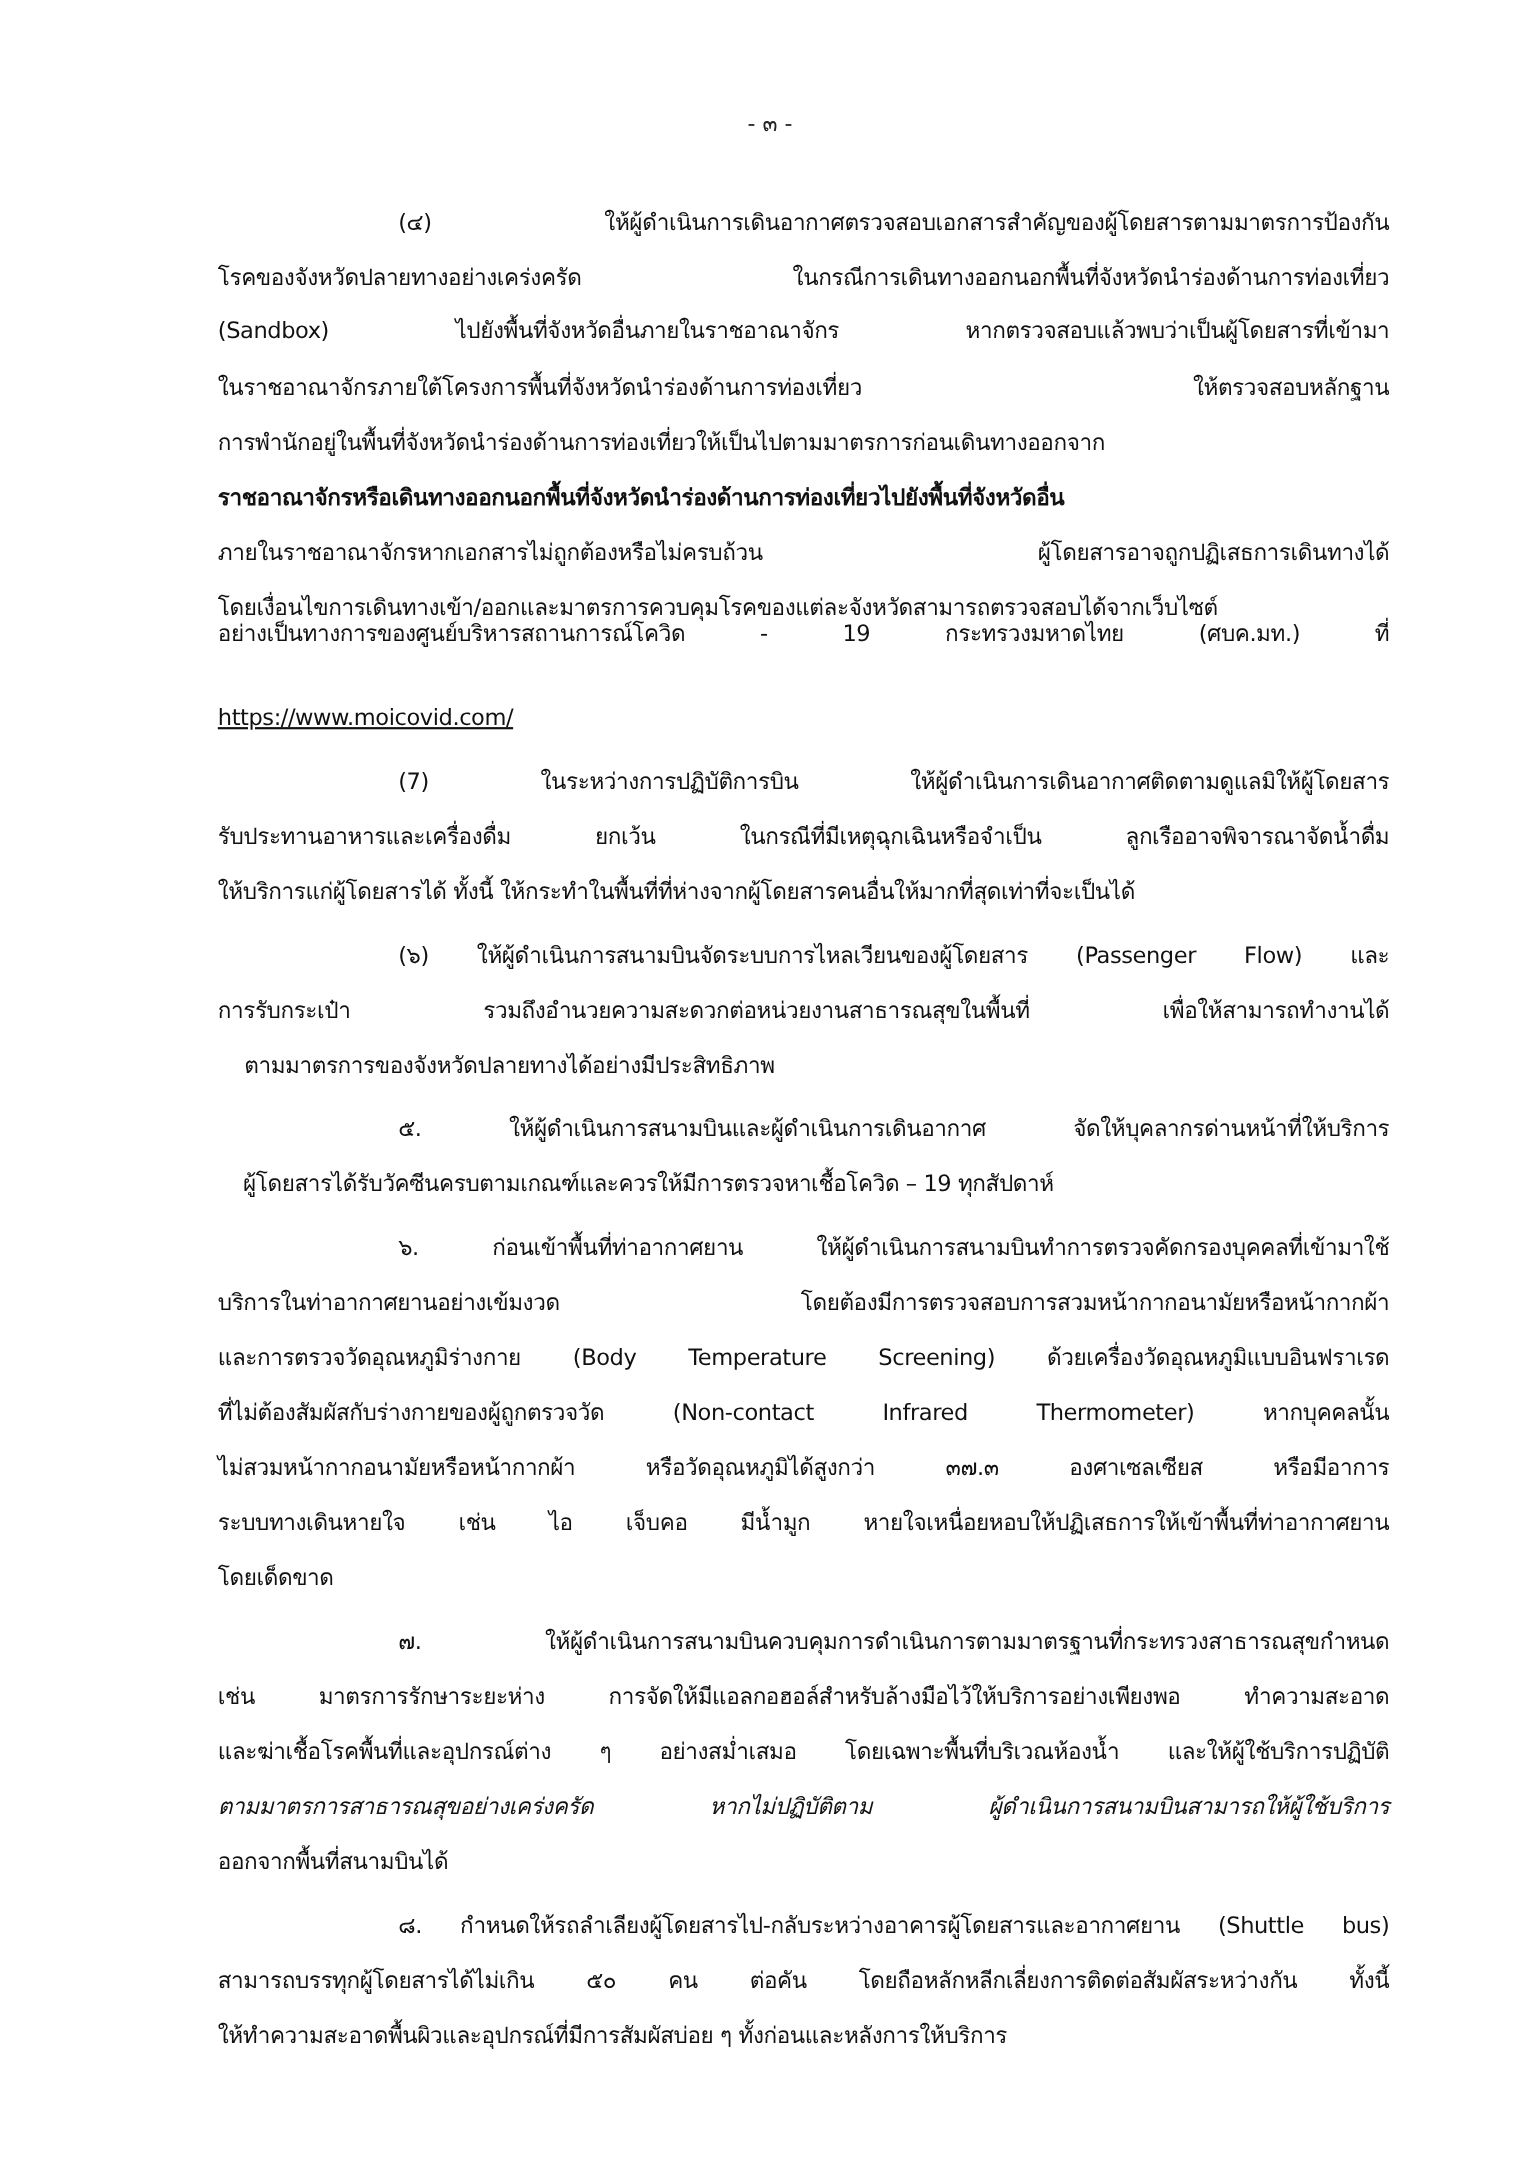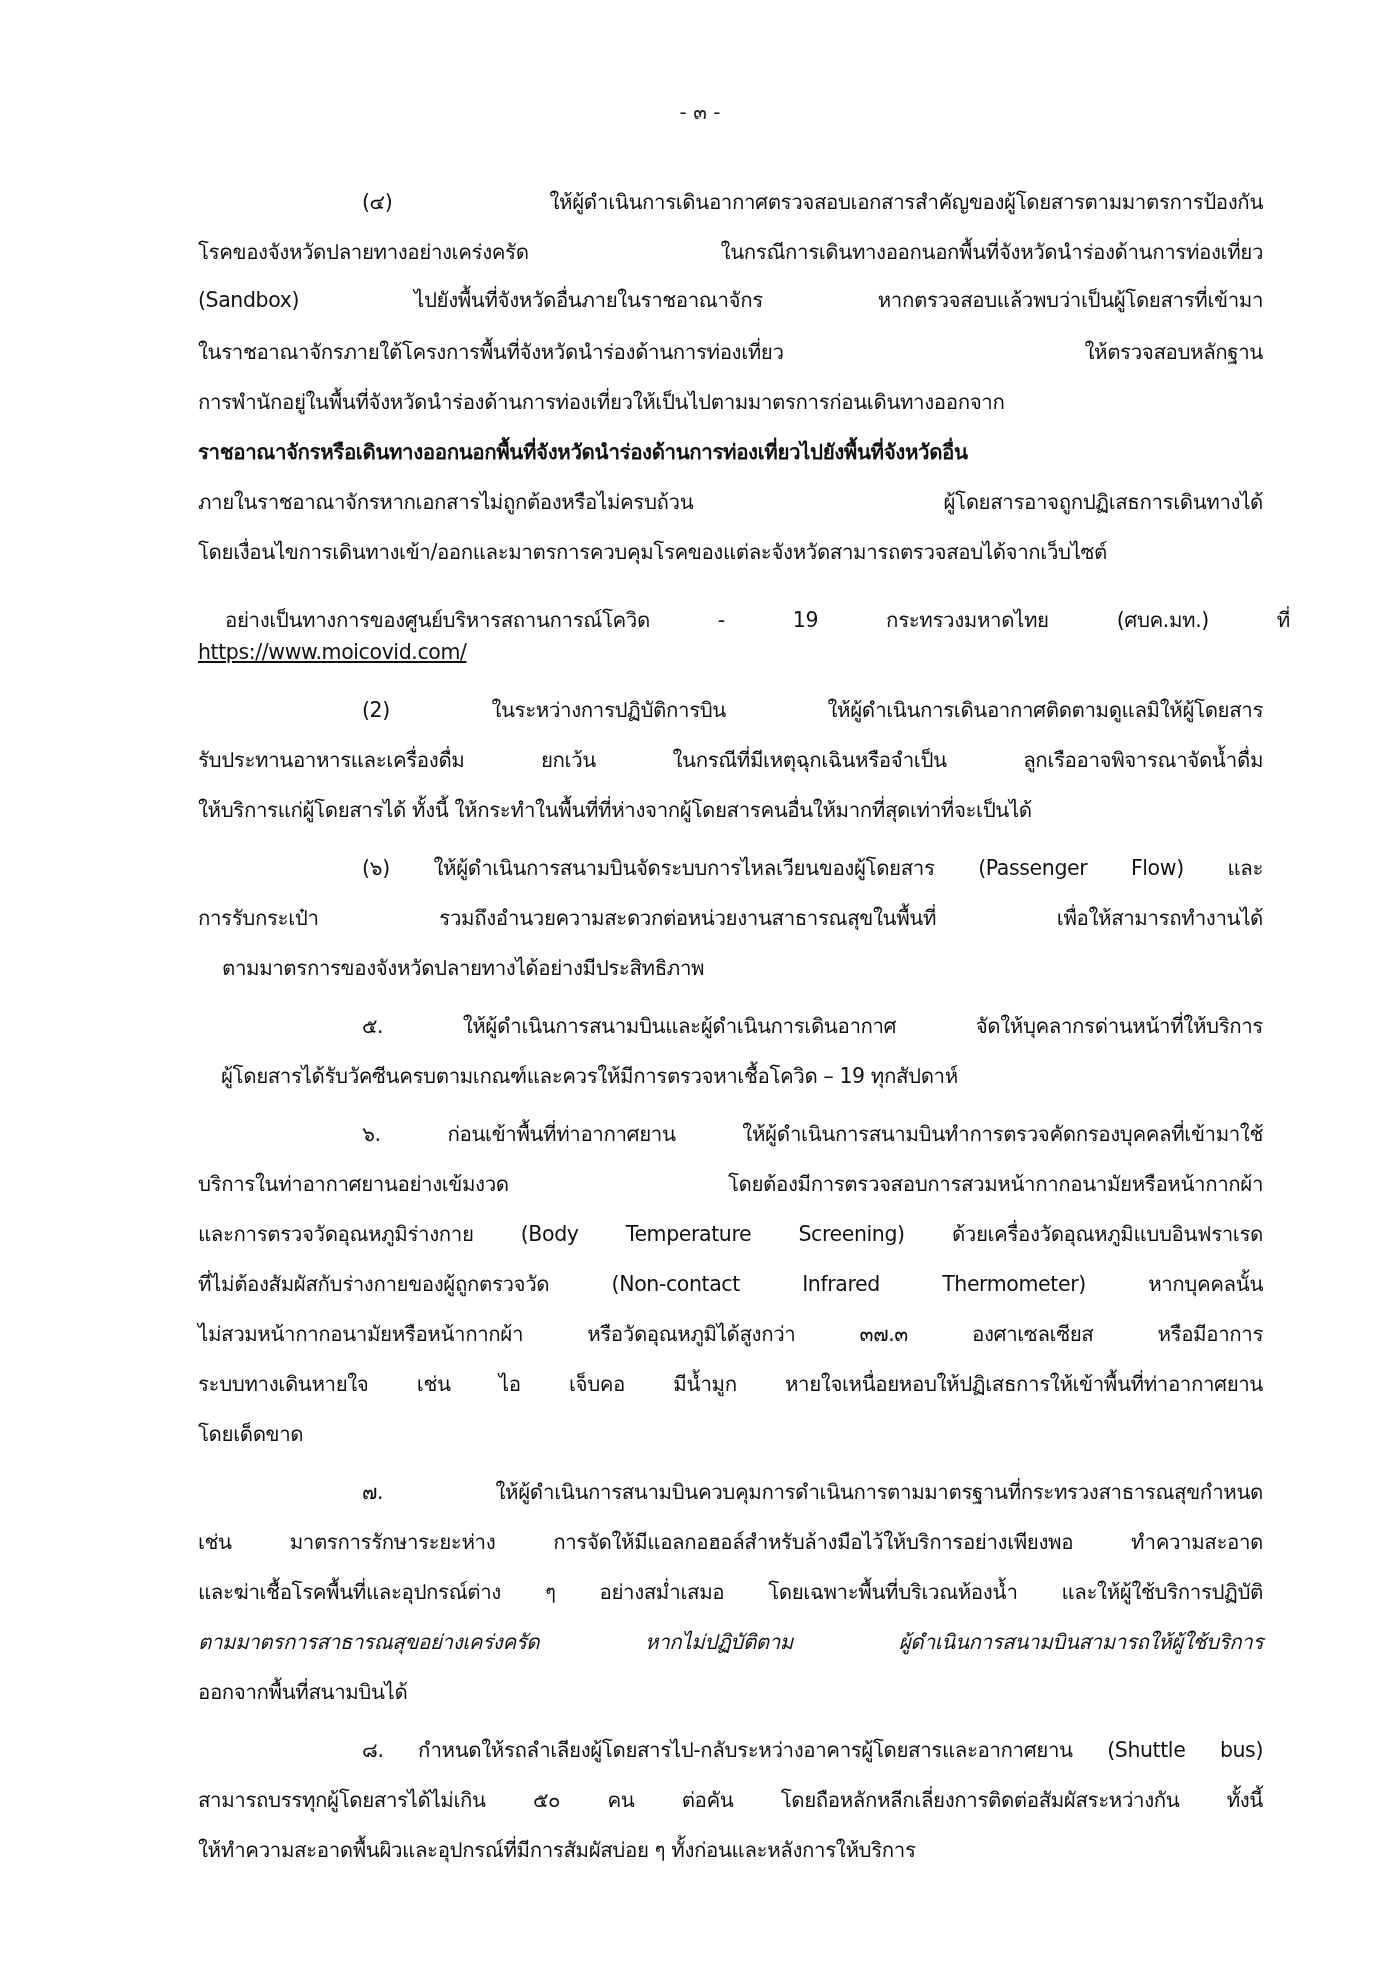--- a/index.html
+++ b/index.html
@@ -28,22 +28,22 @@
 
 <div id="doc">
     <div class="line indent" style="top: 182px;">(๔) ให้ผู้ดำเนินการเดินอากาศตรวจสอบเอกสารสำคัญของผู้โดยสารตามมาตรการป้องกัน</div>
     <div class="line" style="top: 232px;">โรคของจังหวัดปลายทางอย่างเคร่งครัด ในกรณีการเดินทางออกนอกพื้นที่จังหวัดนำร่องด้านการท่องเที่ยว</div>
     <div class="line" style="top: 280px;">(Sandbox) ไปยังพื้นที่จังหวัดอื่นภายในราชอาณาจักร หากตรวจสอบแล้วพบว่าเป็นผู้โดยสารที่เข้ามา</div>
     <div class="line" style="top: 332px;">ในราชอาณาจักรภายใต้โครงการพื้นที่จังหวัดนำร่องด้านการท่องเที่ยว ให้ตรวจสอบหลักฐาน</div>
     <div class="line" style="top: 382px;">การพำนักอยู่ในพื้นที่จังหวัดนำร่องด้านการท่องเที่ยวให้เป็นไปตามมาตรการก่อนเดินทางออกจาก</div>
     <div class="line" style="top: 432px; font-weight: bold;">ราชอาณาจักรหรือเดินทางออกนอกพื้นที่จังหวัดนำร่องด้านการท่องเที่ยวไปยังพื้นที่จังหวัดอื่น</div>
     <div class="line" style="top: 482px;">ภายในราชอาณาจักรหากเอกสารไม่ถูกต้องหรือไม่ครบถ้วน ผู้โดยสารอาจถูกปฏิเสธการเดินทางได้</div>
     <div class="line" style="top: 532px;">โดยเงื่อนไขการเดินทางเข้า/ออกและมาตรการควบคุมโรคของแต่ละจังหวัดสามารถตรวจสอบได้จากเว็บไซต์</div>
-    <div class="line" style="top: 600px; margin-left: 27px;">อย่างเป็นทางการของศูนย์บริหารสถานการณ์โควิด - 19 กระทรวงมหาดไทย (ศบค.มท.) ที่</div>
-    <div class="line indent" style="top: 690px;">(2) ในระหว่างการปฏิบัติการบิน ให้ผู้ดำเนินการเดินอากาศติดตามดูแลมิให้ผู้โดยสาร</div>
+    <div class="line" style="top: 556px;">อย่างเป็นทางการของศูนย์บริหารสถานการณ์โควิด - 19 กระทรวงมหาดไทย (ศบค.มท.) ที่</div>
+    <div class="line indent" style="top: 690px;">(7) ในระหว่างการปฏิบัติการบิน ให้ผู้ดำเนินการเดินอากาศติดตามดูแลมิให้ผู้โดยสาร</div>
     <div class="line" style="top: 740px;">รับประทานอาหารและเครื่องดื่ม ยกเว้น ในกรณีที่มีเหตุฉุกเฉินหรือจำเป็น ลูกเรืออาจพิจารณาจัดน้ำดื่ม</div>
     <div class="line last" style="top: 790px;">ให้บริการแก่ผู้โดยสารได้ ทั้งนี้ ให้กระทำในพื้นที่ที่ห่างจากผู้โดยสารคนอื่นให้มากที่สุดเท่าที่จะเป็นได้</div>
     <div class="line indent" style="top: 848px;">(๖) ให้ผู้ดำเนินการสนามบินจัดระบบการไหลเวียนของผู้โดยสาร (Passenger Flow) และ</div>
     <div class="line" style="top: 898px;">การรับกระเป๋า รวมถึงอำนวยความสะดวกต่อหน่วยงานสาธารณสุขในพื้นที่  เพื่อให้สามารถทำงานได้</div>
     <div class="line last" style="top: 948px; margin-left: 24px;">ตามมาตรการของจังหวัดปลายทางได้อย่างมีประสิทธิภาพ</div>
     <div class="line indent" style="top: 1006px;">๕. ให้ผู้ดำเนินการสนามบินและผู้ดำเนินการเดินอากาศ จัดให้บุคลากรด่านหน้าที่ให้บริการ</div>
     <div class="line last" style="top: 1056px; margin-left: 23px;">ผู้โดยสารได้รับวัคซีนครบตามเกณฑ์และควรให้มีการตรวจหาเชื้อโควิด – 19 ทุกสัปดาห์</div>
     <div class="line indent" style="top: 1114px;">๖. ก่อนเข้าพื้นที่ท่าอากาศยาน ให้ผู้ดำเนินการสนามบินทำการตรวจคัดกรองบุคคลที่เข้ามาใช้</div>
     <div class="line" style="top: 1164px;">บริการในท่าอากาศยานอย่างเข้มงวด โดยต้องมีการตรวจสอบการสวมหน้ากากอนามัยหรือหน้ากากผ้า</div>
     <div class="line" style="top: 1214px;">และการตรวจวัดอุณหภูมิร่างกาย (Body Temperature Screening) ด้วยเครื่องวัดอุณหภูมิแบบอินฟราเรด</div>

